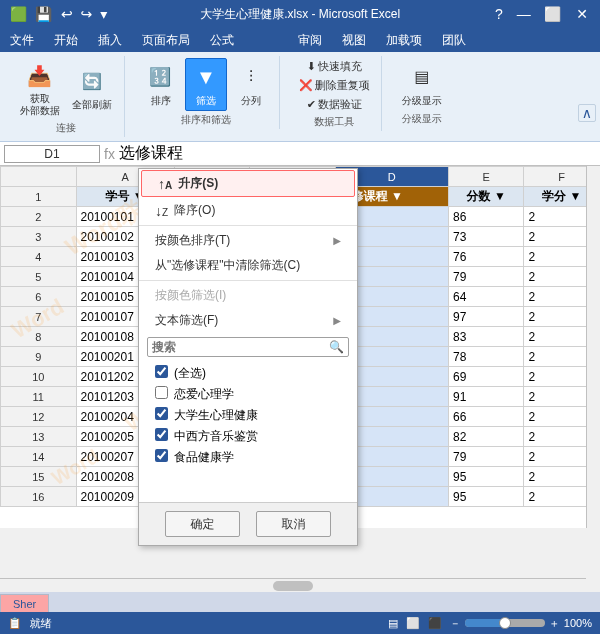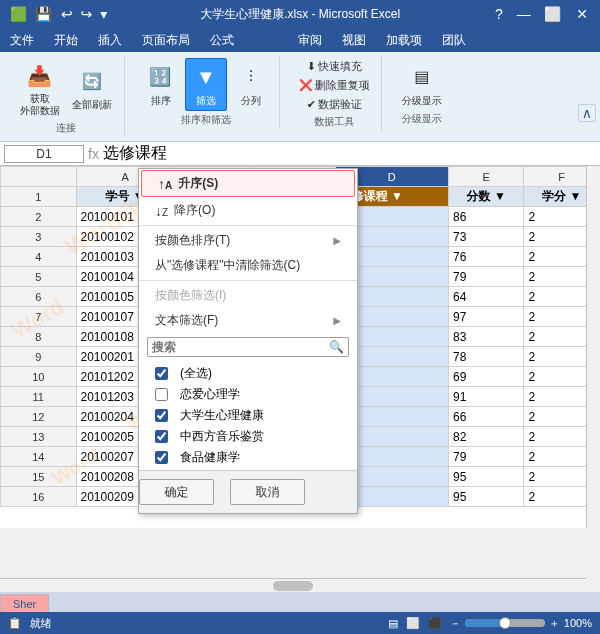--- a/index.html
+++ b/index.html
@@ -95,21 +95,21 @@
     .formula-bar {
       background: white;
       border-bottom: 1px solid #c0c0c0;
       display: flex;
       align-items: center;
       height: 24px;
       padding: 0 4px;
       gap: 4px;
     }
     .name-box {
-      width: 80px;
+      width: 96px;
       border: 1px solid #a0a0a0;
       height: 18px;
       font-size: 12px;
       padding: 0 2px;
       text-align: center;
       color: #333;
     }
     .formula-bar-sep { color: #999; font-size: 14px; }
     .formula-input {
       flex: 1;
@@ -206,22 +206,22 @@
     .filter-search-icon { color: #666; font-size: 12px; }
 
     
     .filter-checklist {
       max-height: 110px;
       overflow-y: auto;
       padding: 2px 0;
     }
     .filter-check-item {
       display: flex;
-      align-items: center;
-      gap: 12px;
+      align-items: flex-start;
+      gap: 6px;
       padding: 2px 16px;
       cursor: pointer;
       font-size: 12px;
     }
     .filter-check-item input[type=checkbox] {
       cursor: pointer;
       accent-color: #2b579a;
     }
 
     
@@ -314,22 +314,24 @@
       width: 14px;
       background: #f0f0f0;
       border-left: 1px solid #c0c0c0;
     }
 
     
     .filter-dialog-footer {
       background: #f0f0f0;
       border-top: 1px solid #ccc;
       display: flex;
+      justify-content: center;
       gap: 16px;
       padding: 8px 0;
+      margin-top: 32px;
     }
     .dialog-btn {
       width: 75px;
       height: 26px;
       background: #f5f5f5;
       border: 1px solid #a0a0a0;
       border-radius: 2px;
       font-size: 12px;
       cursor: pointer;
       color: #333;

